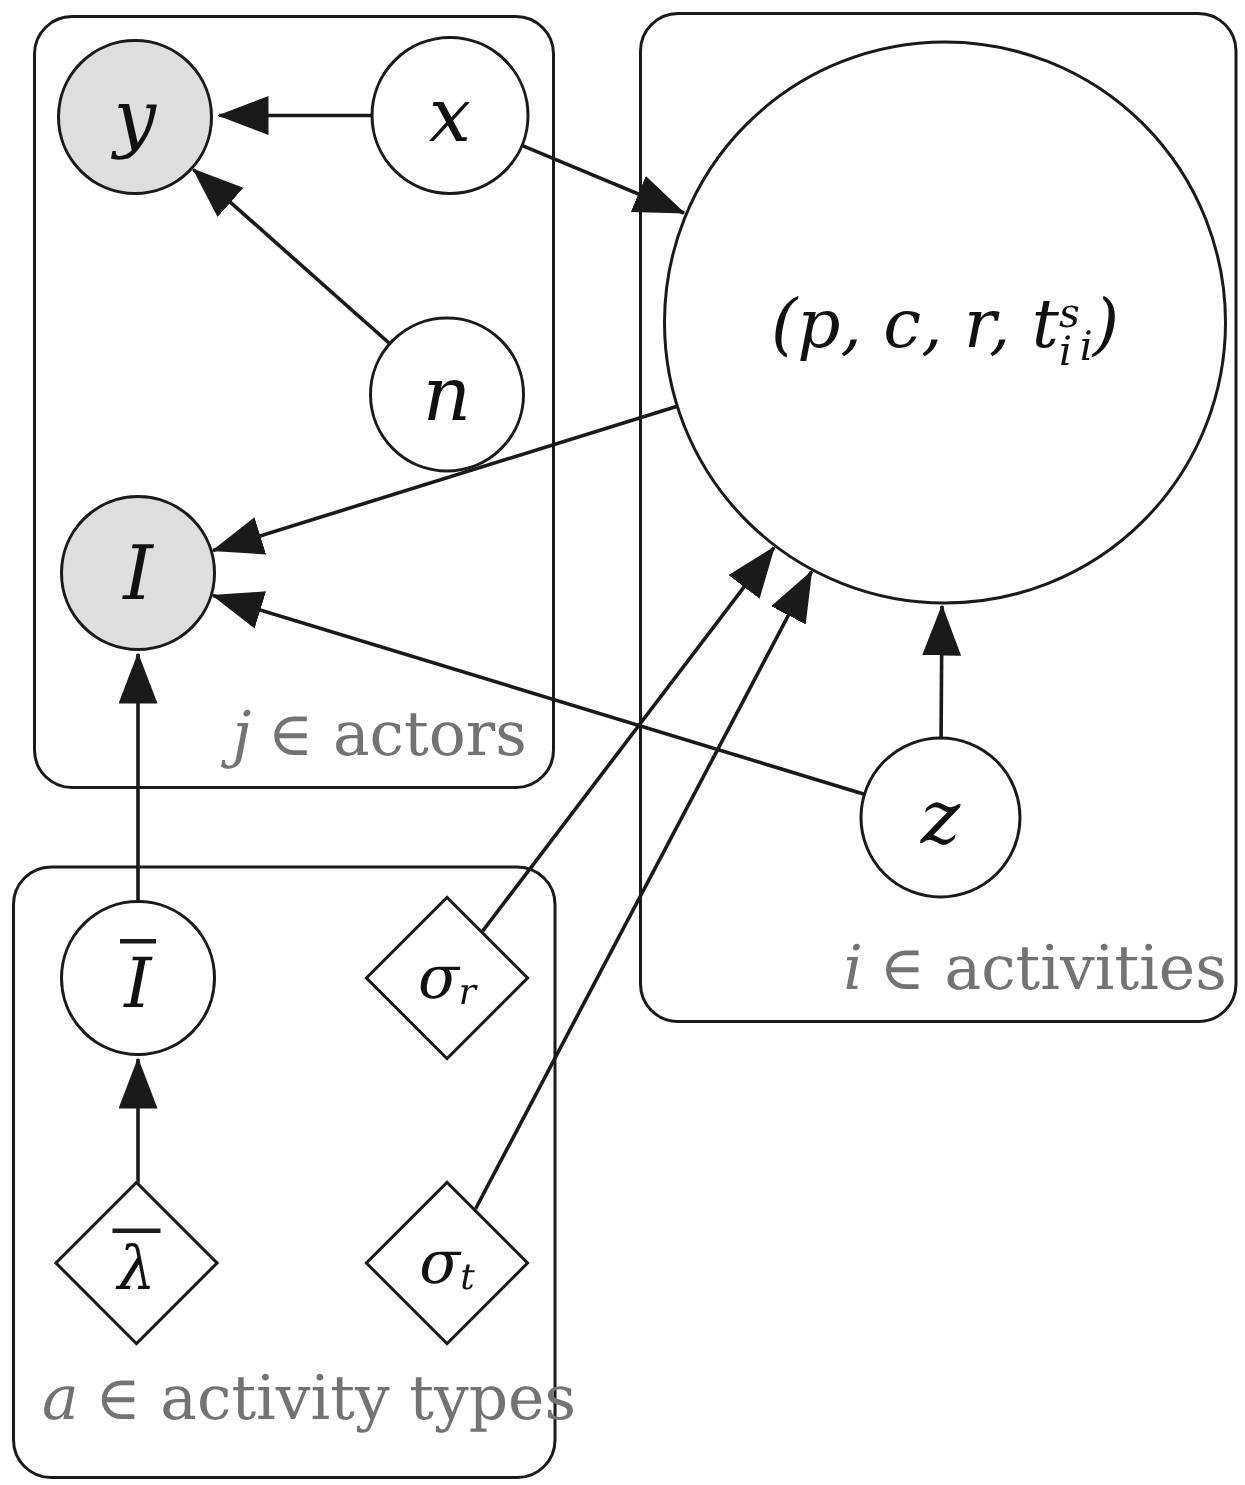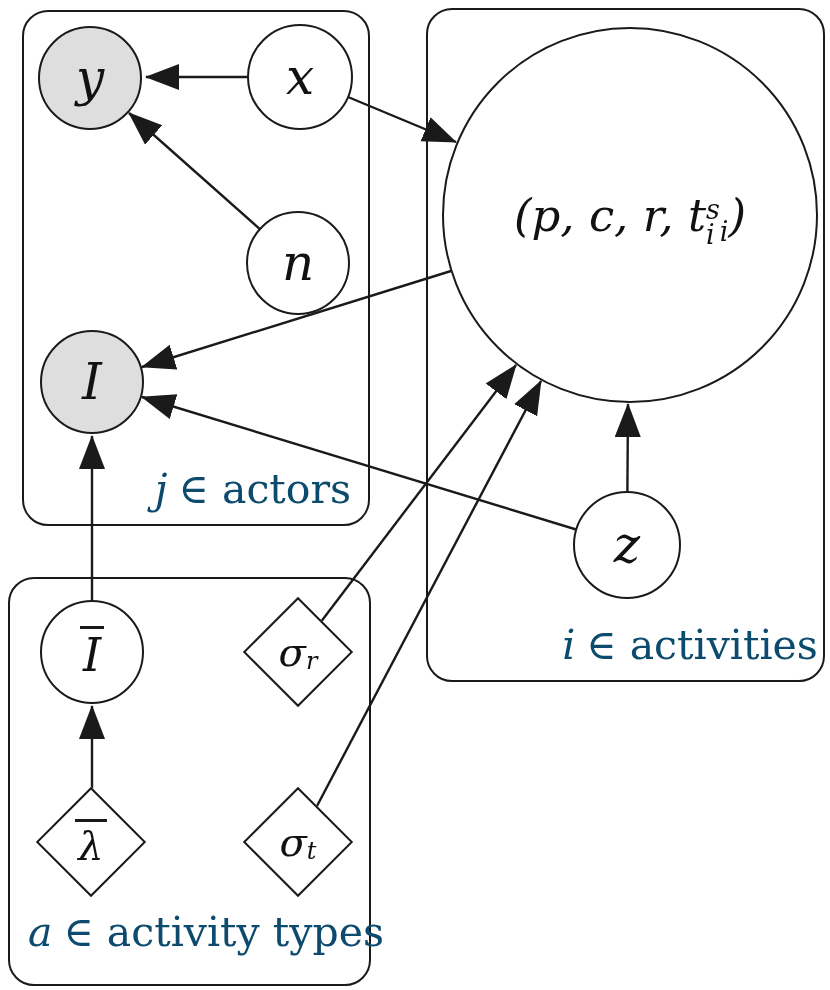--- a/index.html
+++ b/index.html
@@ -39,21 +39,21 @@
   .diamond .dlabel{
     position:absolute;inset:0;display:flex;align-items:center;justify-content:center;
     transform:rotate(-45deg);font-style:italic;font-size:40px;line-height:1;
   }
   .dsub{font-size:24px;display:inline-block;transform:translateY(9px);}
   .barred{display:inline-block;border-top:3px solid #1a1a1a;padding:5px 3px 0 3px;line-height:.95;}
   .ibar-label{font-size:46px;font-style:italic;}
   
   .plate-label{
     position:absolute;transform:translate(-50%,-50%);white-space:nowrap;
-    z-index:4;font-size:41px;color:#0c4a6e;
+    z-index:4;font-size:41px;color:#737373;
   }
   .plate-label .var{font-style:italic;margin-right:11px;}
 </style>
 </head>
 <body>
 
 <div class="canvas">
 
   <div class="plate" style="left:22px;top:10px;width:348px;height:516px;"></div>
   <div class="plate" style="left:426px;top:8px;width:399px;height:674px;"></div>

